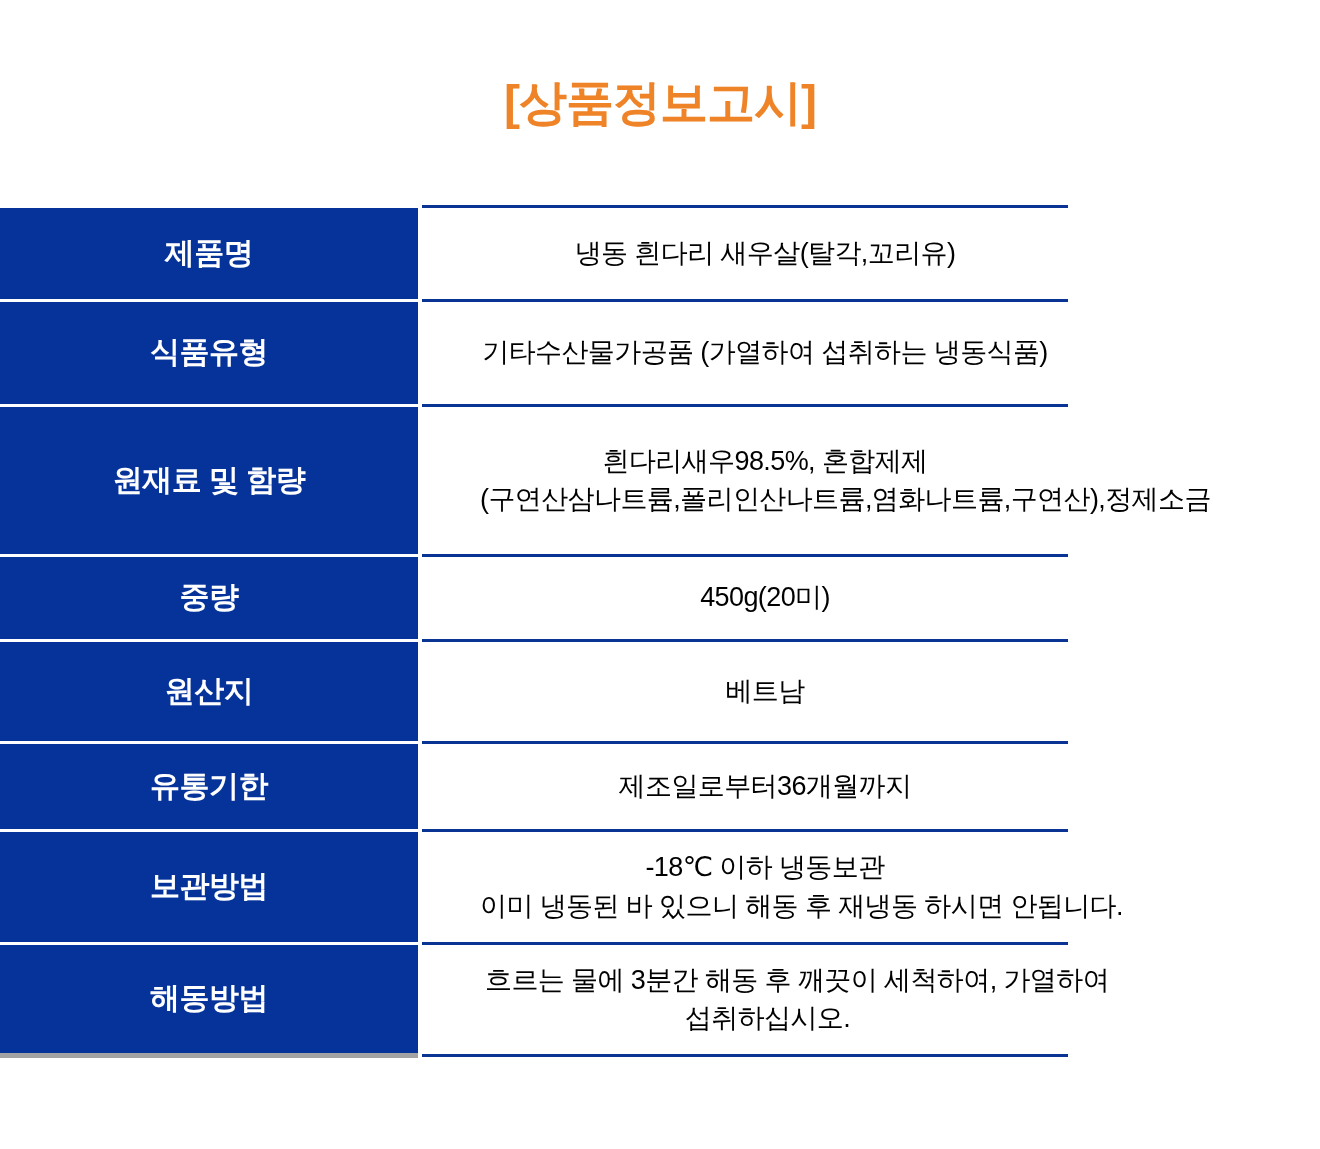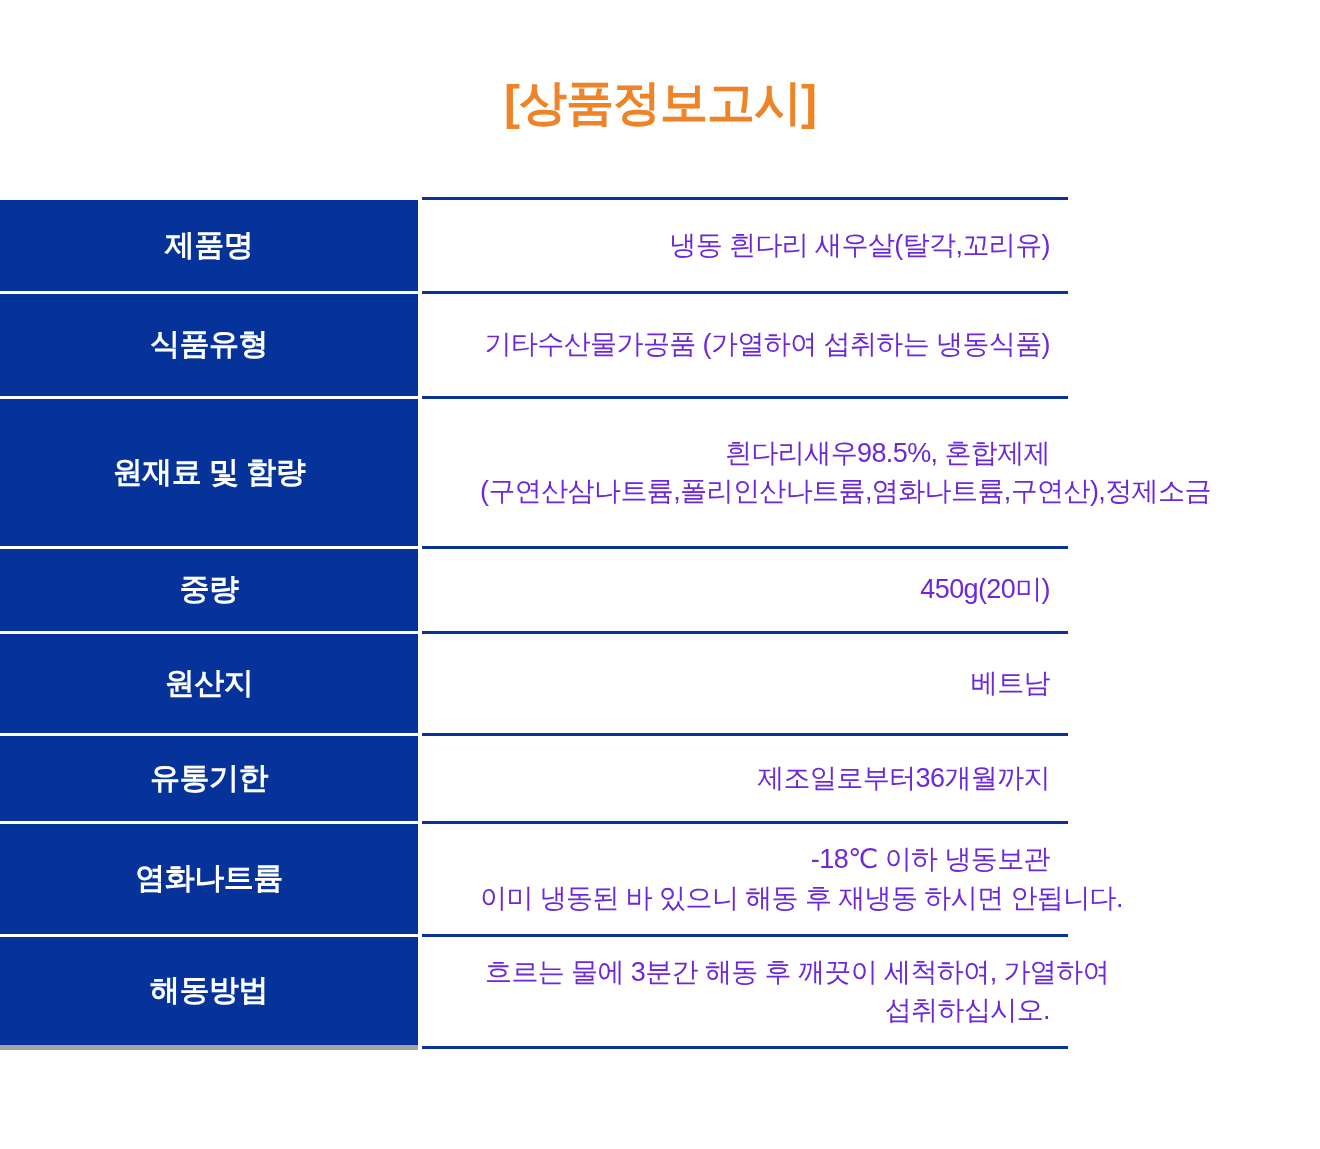--- a/index.html
+++ b/index.html
@@ -38,21 +38,21 @@
     font-weight: bold;
     letter-spacing: -1px;
     line-height: 1;
     white-space: nowrap;
     user-select: none;
   }
 
   
   .info-table {
     position: absolute;
-    top: 197px;
+    top: 205px;
     left: 0;
     width: 1068px;
     border-collapse: collapse;
     table-layout: fixed;
   }
 
   .info-table tr {
     
   }
 
@@ -76,24 +76,24 @@
 
   .spacer-cell {
     width: 4px;
     background: #ffffff;
     padding: 0;
     border: none;
   }
 
   .value-cell {
     background: #ffffff;
-    color: #6d28d9;
+    color: #000000;
     font-size: 27px;
     line-height: 1.42;
-    text-align: right;
+    text-align: center;
     vertical-align: middle;
     border-bottom: 3px solid #0a3494;
     padding: 0 18px 0 58px;
     letter-spacing: -0.6px;
     word-break: keep-all;
   }
   .value-cell.indent {
     padding-left: 63px;
   }
   .value-cell .line {
@@ -196,21 +196,21 @@
 
       <tr class="r6">
         <th class="label-cell">유통기한</th>
         <td class="spacer-cell"></td>
         <td class="value-cell">
           <span class="line">제조일로부터36개월까지</span>
         </td>
       </tr>
 
       <tr class="r7">
-        <th class="label-cell">염화나트륨</th>
+        <th class="label-cell">보관방법</th>
         <td class="spacer-cell"></td>
         <td class="value-cell">
           <span class="line">-18℃ 이하 냉동보관</span>
           <span class="line">이미 냉동된 바 있으니 해동 후 재냉동 하시면 안됩니다.</span>
         </td>
       </tr>
 
       <tr class="r8">
         <th class="label-cell">해동방법</th>
         <td class="spacer-cell"></td>

